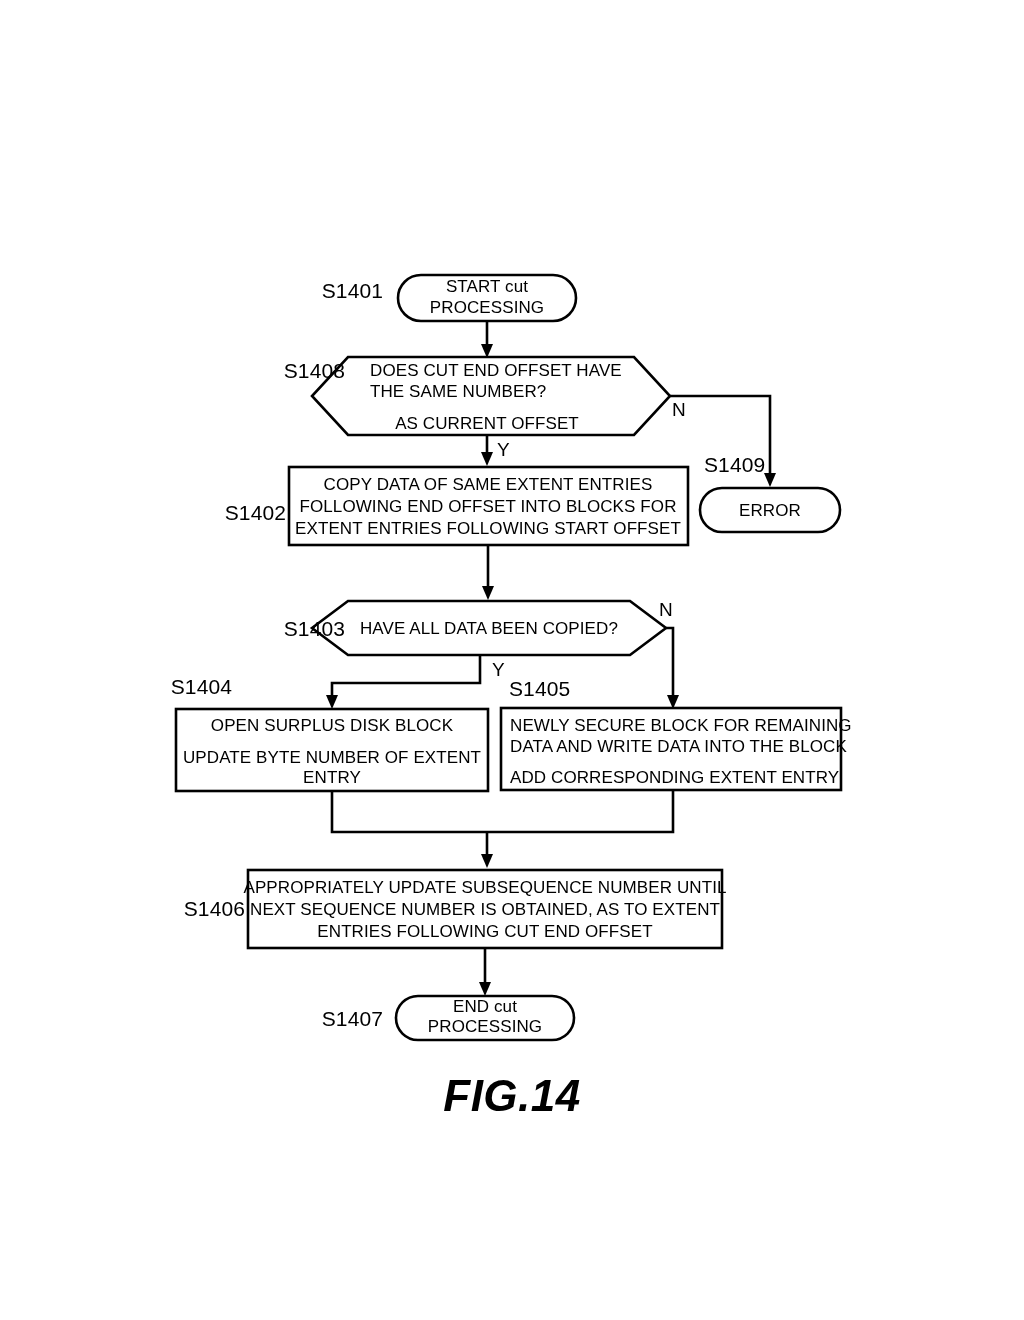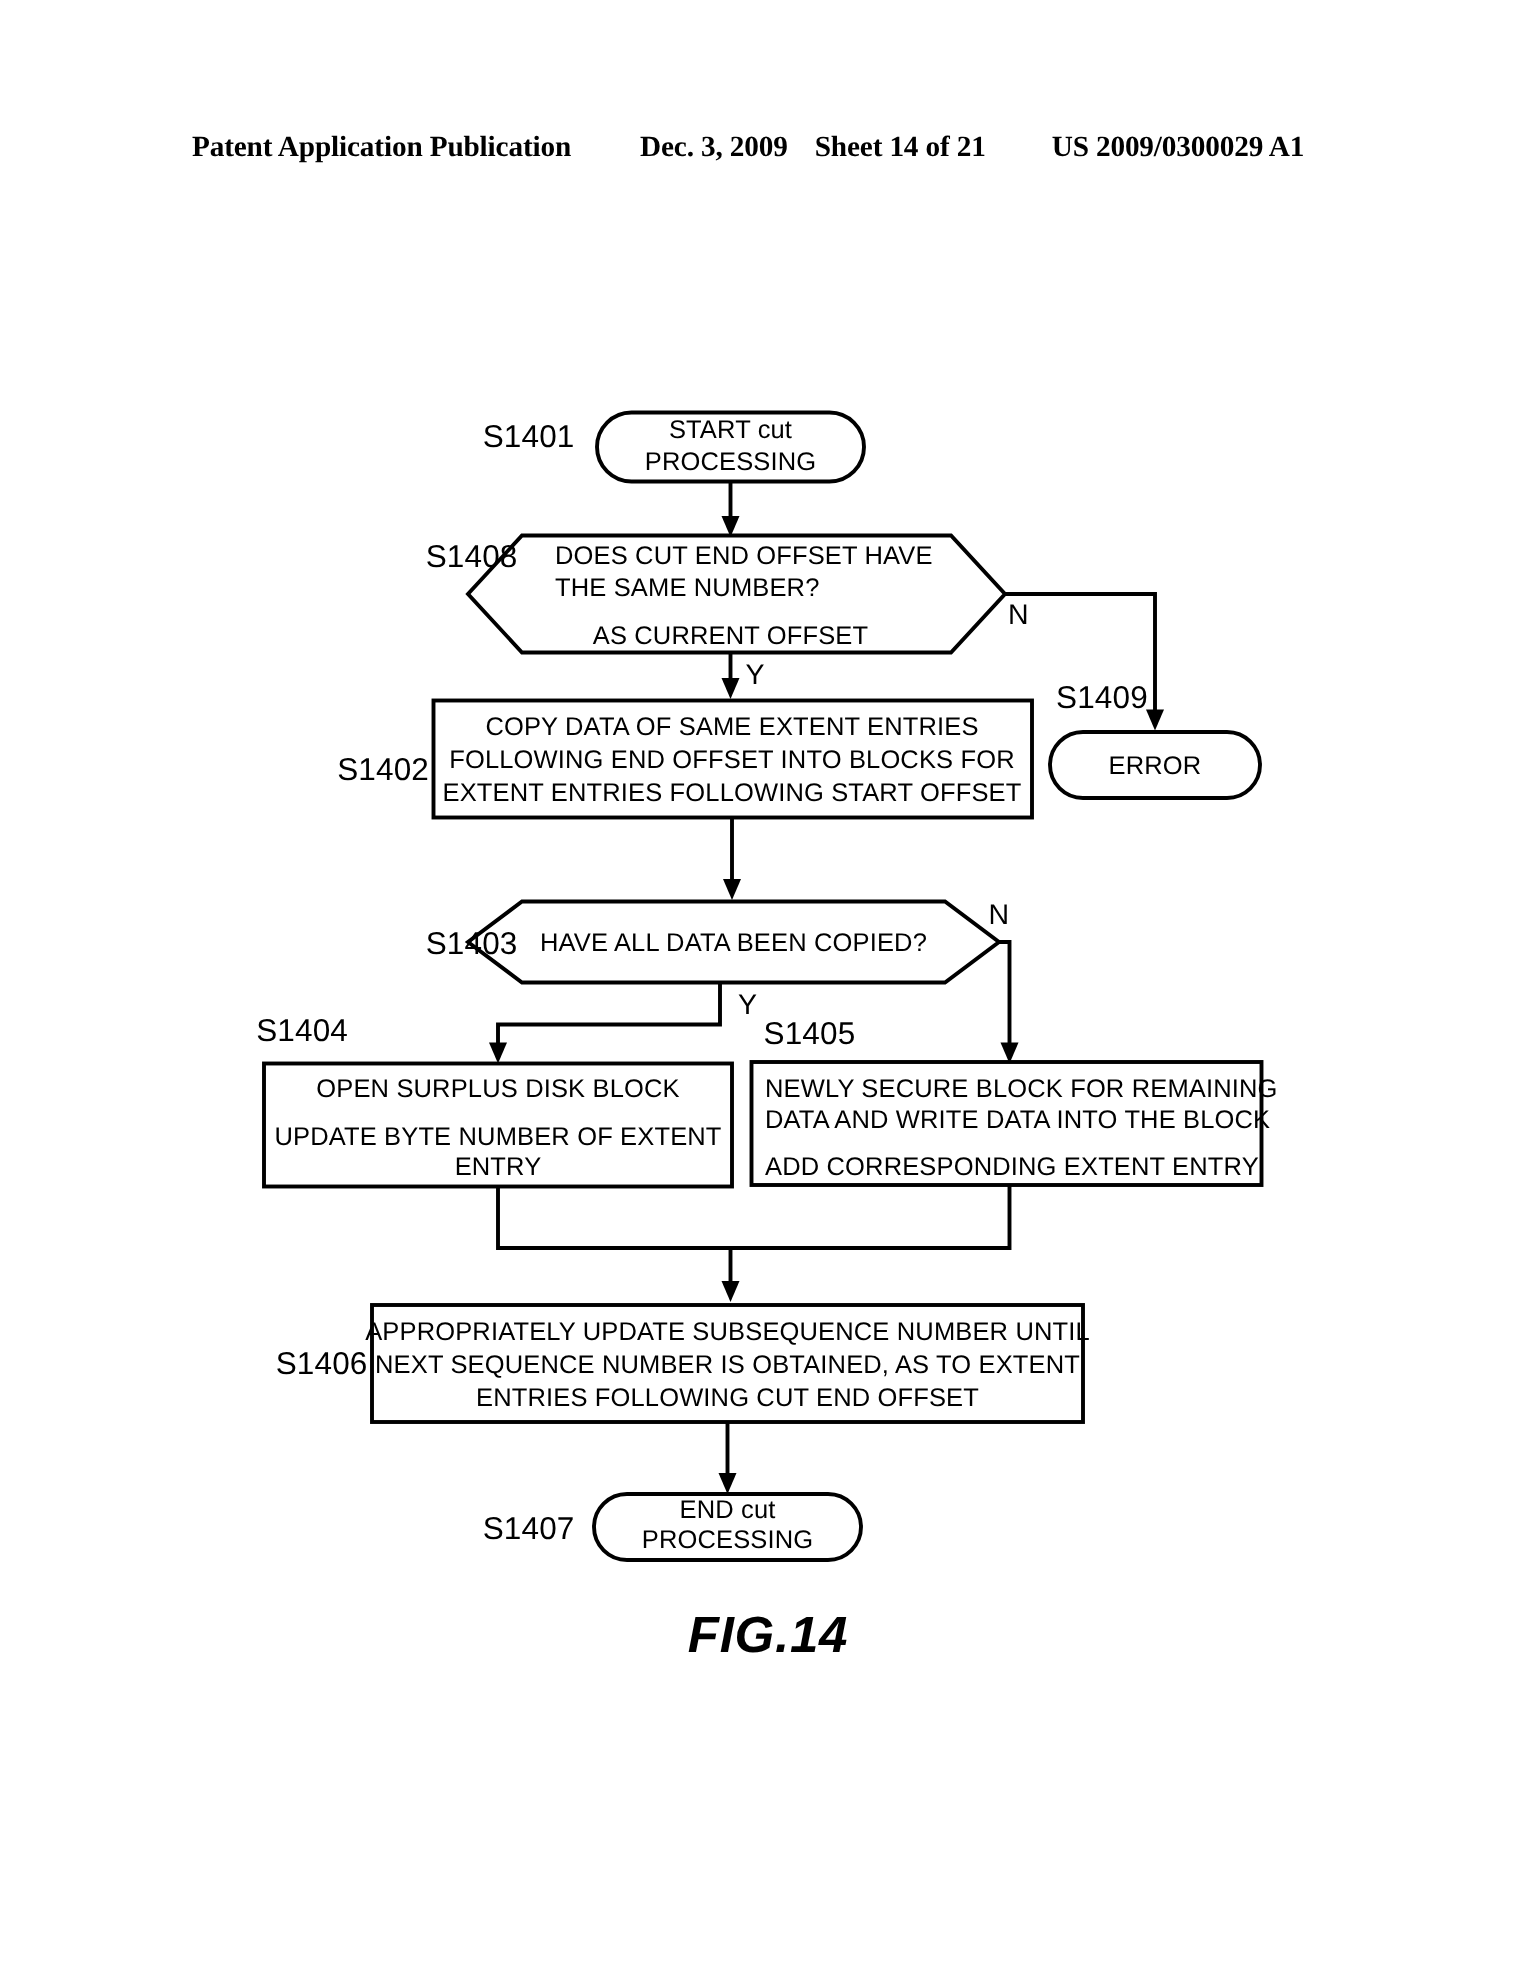--- a/index.html
+++ b/index.html
@@ -42,21 +42,21 @@
   
   .fig-caption {
     position: absolute;
     left: 0;
     top: 1071px;
     width: 1024px;
     text-align: center;
     font-family: "Liberation Sans", sans-serif;
     font-style: italic;
     font-weight: bold;
-    font-size: 34px;
+    font-size: 44px;
     letter-spacing: 0.5px;
   }
   
   svg#flow {
     position: absolute;
     left: 0;
     top: 0;
     width: 1024px;
     height: 1320px;
   }
@@ -87,26 +87,20 @@
   svg#flow text.yn      { font-size: 19px; }
   svg#flow text.mid     { text-anchor: middle; }
   svg#flow text.start   { text-anchor: start; }
   svg#flow text.end     { text-anchor: end; }
 </style>
 </head>
 <body>
 
 <div id="page">
 
-  <div class="pub-header">
-    <span class="h-pub">Patent Application Publication</span>
-    <span class="h-date">Dec. 3, 2009</span>
-    <span class="h-sheet">Sheet 14 of 21</span>
-    <span class="h-num">US 2009/0300029 A1</span>
-  </div>
 
   <svg id="flow" viewBox="0 0 1024 1320">
 
     <g>
       <rect class="shape" x="398" y="275" width="178" height="46" rx="23" ry="23"></rect>
       <text class="body mid" x="487" y="292">START cut</text>
       <text class="body mid" x="487" y="313">PROCESSING</text>
       <text class="stepid end" x="383" y="298">S1401</text>
     </g>
 

